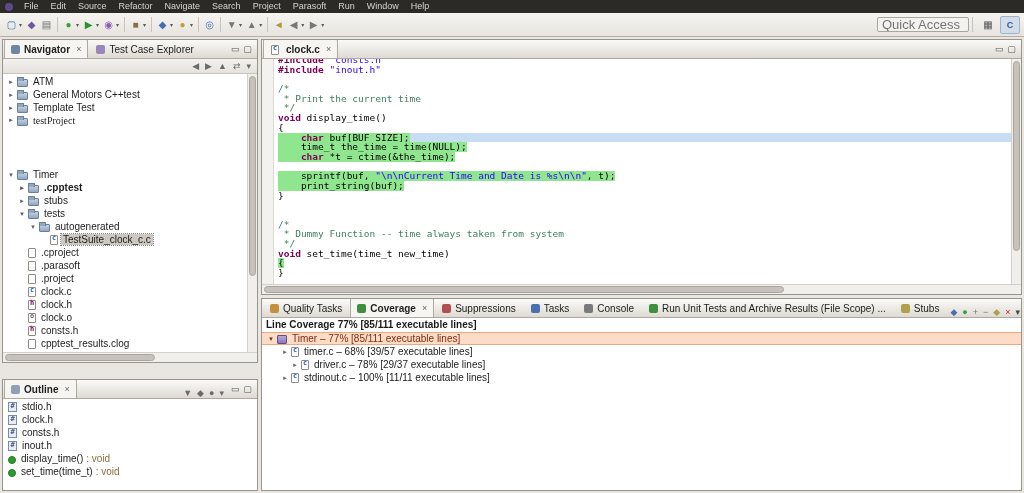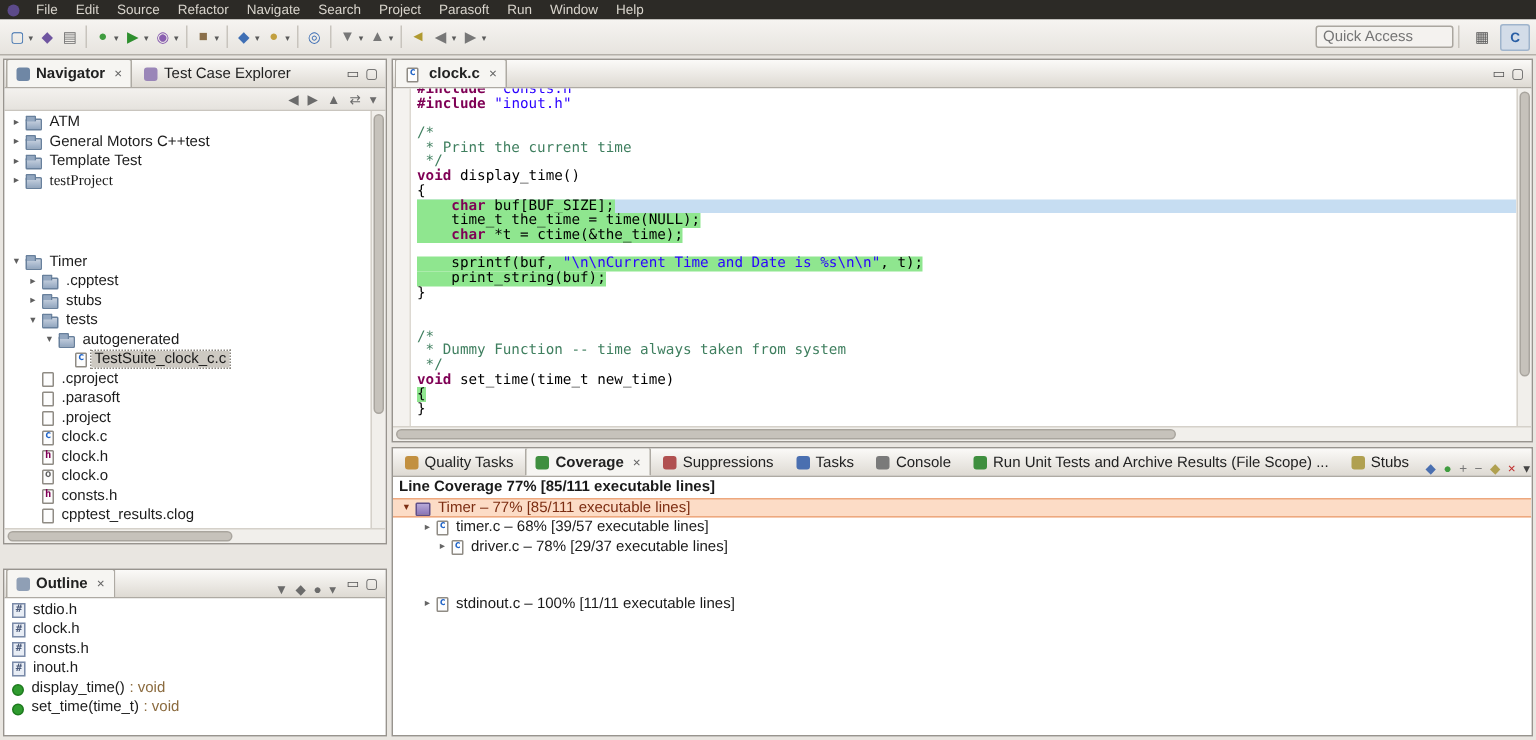--- a/index.html
+++ b/index.html
@@ -10,21 +10,21 @@
   .menubar{height:13px;background:#2c2a26;display:flex;align-items:center;padding:0 3px}
   .logo{width:8px;height:8px;border-radius:50%;background:#5c4a8a;margin:0 5px 0 2px;flex:none}
   .menu-item{color:#d8d4cc;font-size:9px;padding:0 6px;line-height:13px;white-space:nowrap}
 
   
   .toolbar{height:24px;background:linear-gradient(#f6f4f1,#e7e4df);border-bottom:1px solid #b4b0a9;display:flex;align-items:center;padding:0 4px}
   .tbtn{min-width:15px;height:18px;display:inline-flex;align-items:center;justify-content:center;font-size:10px;border-radius:2px;cursor:default}
   .tdd{font-size:6px;color:#5a5a5a;margin:0 2px 0 0}
   .tsep{width:1px;height:15px;background:#c8c4bd;margin:0 3px}
   .tspacer{flex:1}
-  .qa-input{width:92px;height:15px;border:1px solid #aaa69f;border-radius:2px;background:#f4f2ef;font-size:10px;color:#8d8982;padding:0 4px;font-family:"Liberation Sans",sans-serif}
+  .qa-input{width:92px;height:15px;border:1px solid #aaa69f;border-radius:2px;background:#f4f2ef;font-size:13px;color:#8d8982;padding:0 4px;font-family:"Liberation Sans",sans-serif}
   .persp{width:20px;height:18px;display:inline-flex;align-items:center;justify-content:center;font-size:10px;border-radius:2px;margin-left:2px}
   .persp.pressed{background:#d3dce8;border:1px solid #9fb4cc;font-weight:bold;font-size:9px}
 
   
   .main{display:flex;height:456px;padding:2px;gap:3px}
   .leftcol{width:256px;flex:none;display:flex;flex-direction:column;gap:16px;min-height:0}
   .rightcol{flex:1;display:flex;flex-direction:column;gap:3px;min-width:0;min-height:0}
   .panel{background:#fff;border:1px solid #98948e;display:flex;flex-direction:column;overflow:hidden}
 
   
@@ -151,21 +151,21 @@
             <div class="trow" style="padding-left: 3px; font-family: Liberation Serif, serif;">
               <span class="exp">▸</span>
               <span class="fi fi-folder"></span>
               <span class="tlabel">testProject</span>
             </div>
             <div class="trow" style="padding-left: 3px; margin-top: 41px;">
               <span class="exp">▾</span>
               <span class="fi fi-folder"></span>
               <span class="tlabel">Timer</span>
             </div>
-            <div class="trow" style="padding-left: 14px;">
+            <div class="trow" style="padding-left: 14px; font-weight: bold;">
               <span class="exp">▸</span>
               <span class="fi fi-folder"></span>
               <span class="tlabel">.cpptest</span>
             </div>
             <div class="trow" style="padding-left: 14px;">
               <span class="exp">▸</span>
               <span class="fi fi-folder"></span>
               <span class="tlabel">stubs</span>
             </div>
             <div class="trow" style="padding-left: 14px;">
@@ -394,21 +394,21 @@
           <div class="crow" style="padding-left: 18px;">
             <span class="exp">▸</span>
             <span class="fi fi-cfile"></span>
             <span class="tlabel">timer.c – 68% [39/57 executable lines]</span>
           </div>
           <div class="crow" style="padding-left: 28px;">
             <span class="exp">▸</span>
             <span class="fi fi-cfile"></span>
             <span class="tlabel">driver.c – 78% [29/37 executable lines]</span>
           </div>
-          <div class="crow" style="padding-left: 18px; margin-top: 25px;">
+          <div class="crow" style="padding-left: 18px;">
             <span class="exp">▸</span>
             <span class="fi fi-cfile"></span>
             <span class="tlabel">stdinout.c – 100% [11/11 executable lines]</span>
           </div>
         </div>
     </div>
   </div>
 </div>
 
 </body></html>

